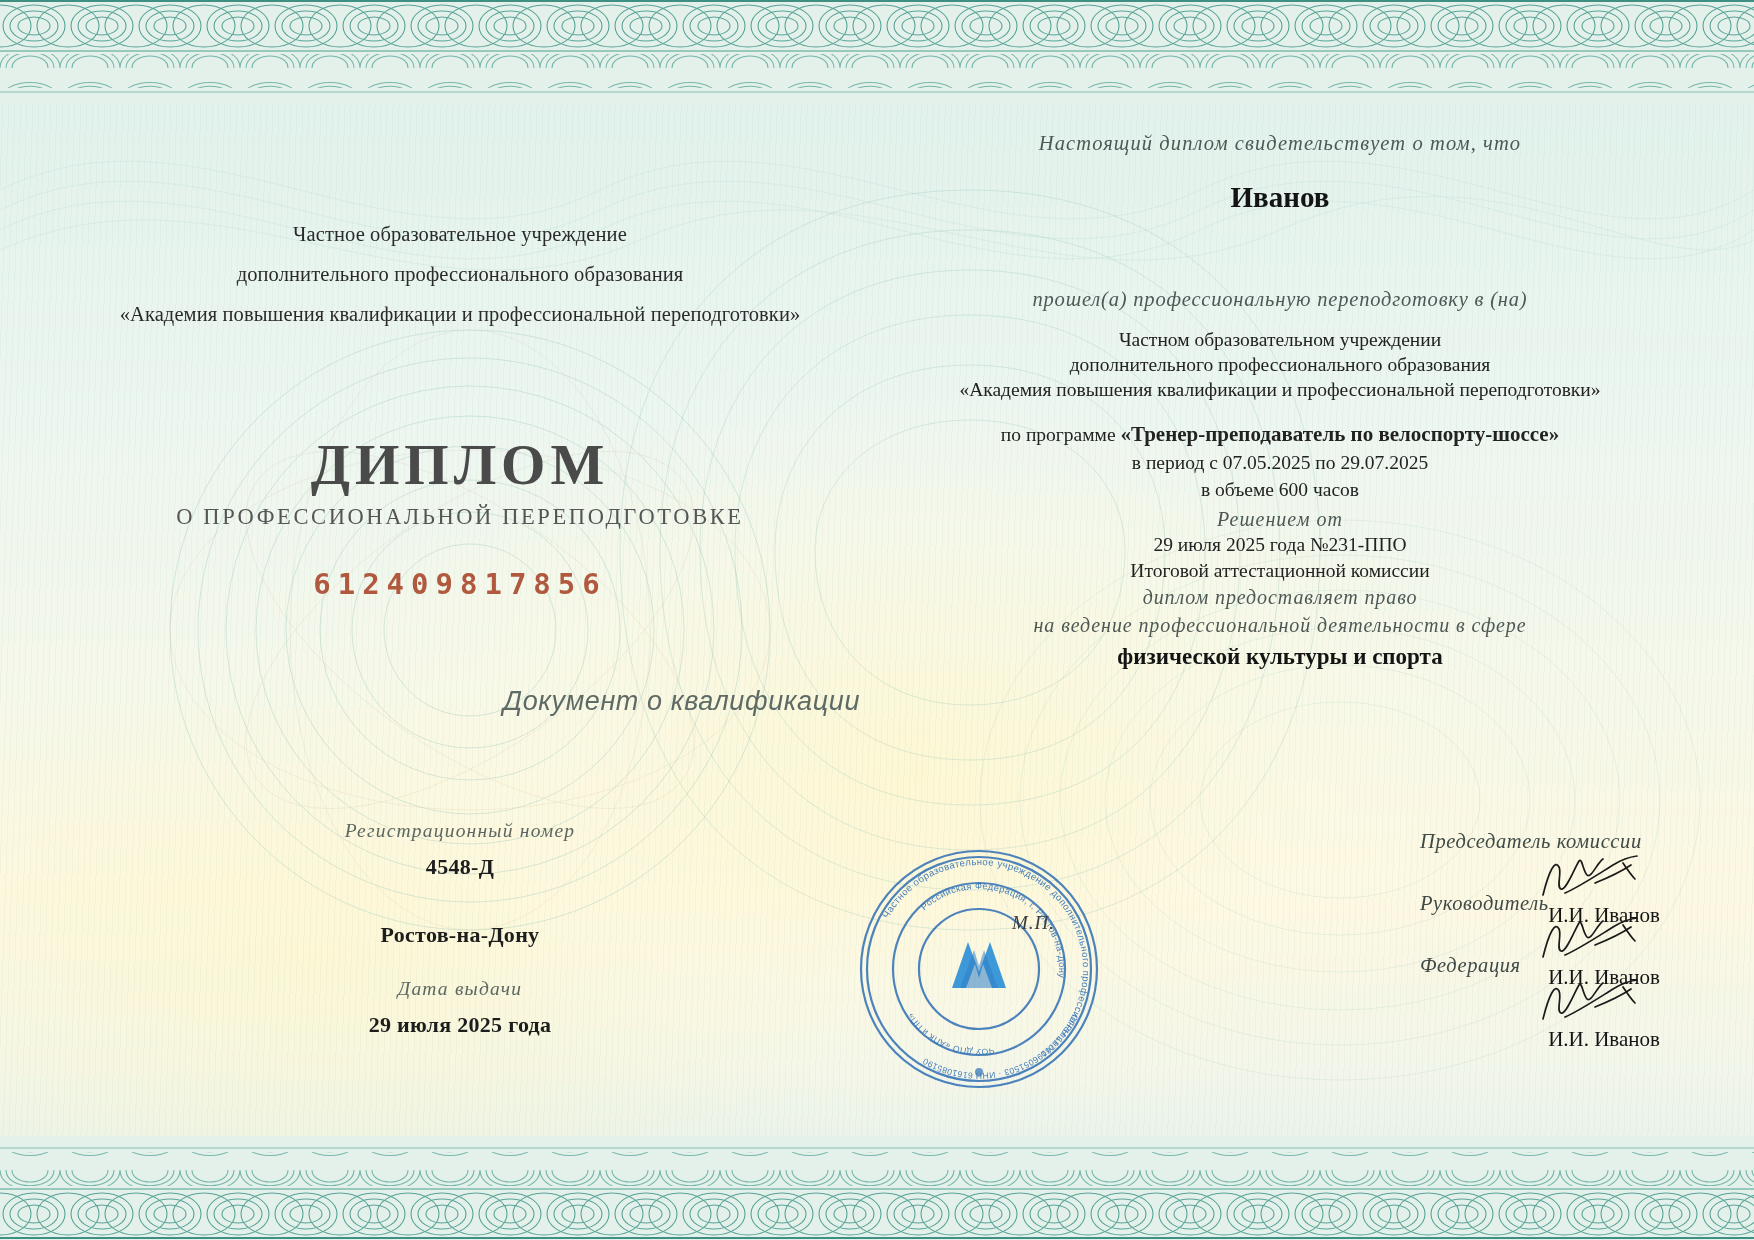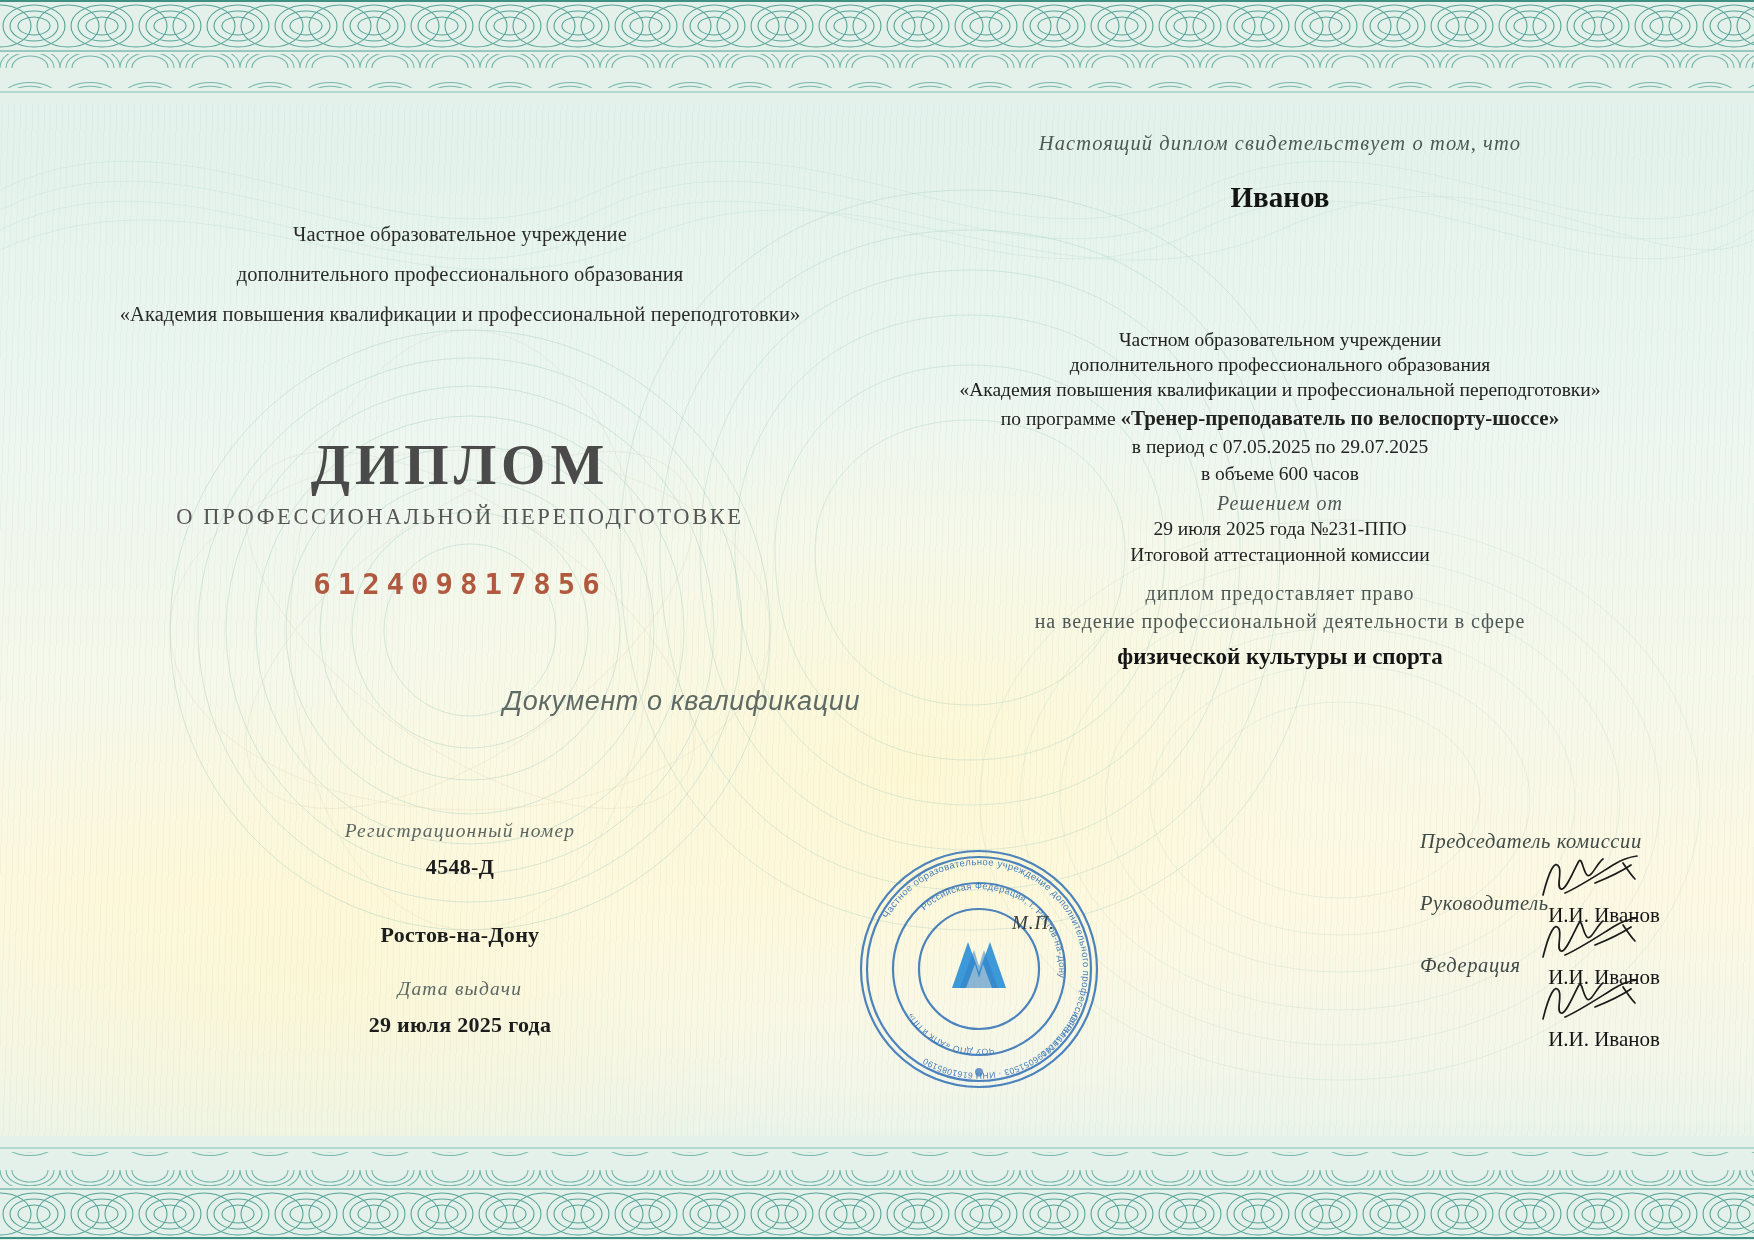--- a/index.html
+++ b/index.html
@@ -187,36 +187,37 @@
   .where-block {
     position: absolute;
     top: 327px;
     left: 0;
     width: 700px;
     text-align: center;
     font-size: 19.5px;
     line-height: 25px;
     color: #222;
   }
-  .program-line { margin-top: 4px; font-size: 19.5px; }
+  .program-line { margin-top: 20px; font-size: 19.5px; }
   .program-name { font-weight: 700; font-size: 21px; }
   .period-line { margin-top: 3px; }
   .volume-line { margin-top: 2px; }
   .decision-italic {
     margin-top: 5px;
     font-style: italic;
     color: #4d5855;
     letter-spacing: 1px;
     font-size: 20px;
     font-family: "Liberation Serif", serif;
   }
   .decision-date { }
   .commission { margin-top: 1px; }
   .rights-italic {
-    margin-top: 12px;
+    margin-top: 0;
+    font-style: italic;
     color: #4d5855;
     font-size: 20px;
     line-height: 28px;
     letter-spacing: 0.9px;
     font-family: "Liberation Serif", serif;
   }
   .sphere {
     position: absolute;
     top: 644px;
     left: 0;
@@ -413,20 +414,21 @@
     <div class="field-value">29 июля 2025 года</div>
   </div>
 
   <div class="right-col">
     <div class="attest-line">Настоящий диплом свидетельствует о том, что</div>
 
     <div class="holder">
       <div>Иванов</div>
     </div>
 
+    <div class="passed-line">прошел(а) профессиональную переподготовку в (на)</div>
 
     <div class="where-block">
       <div>Частном образовательном учреждении</div>
       <div>дополнительного профессионального образования</div>
       <div>«Академия повышения квалификации и профессиональной переподготовки»</div>
       <div class="program-line">
         <span>по программе</span>
         <span class="program-name">«Тренер-преподаватель по велоспорту-шоссе»</span>
       </div>
       <div class="period-line">в период с 07.05.2025 по 29.07.2025</div>

